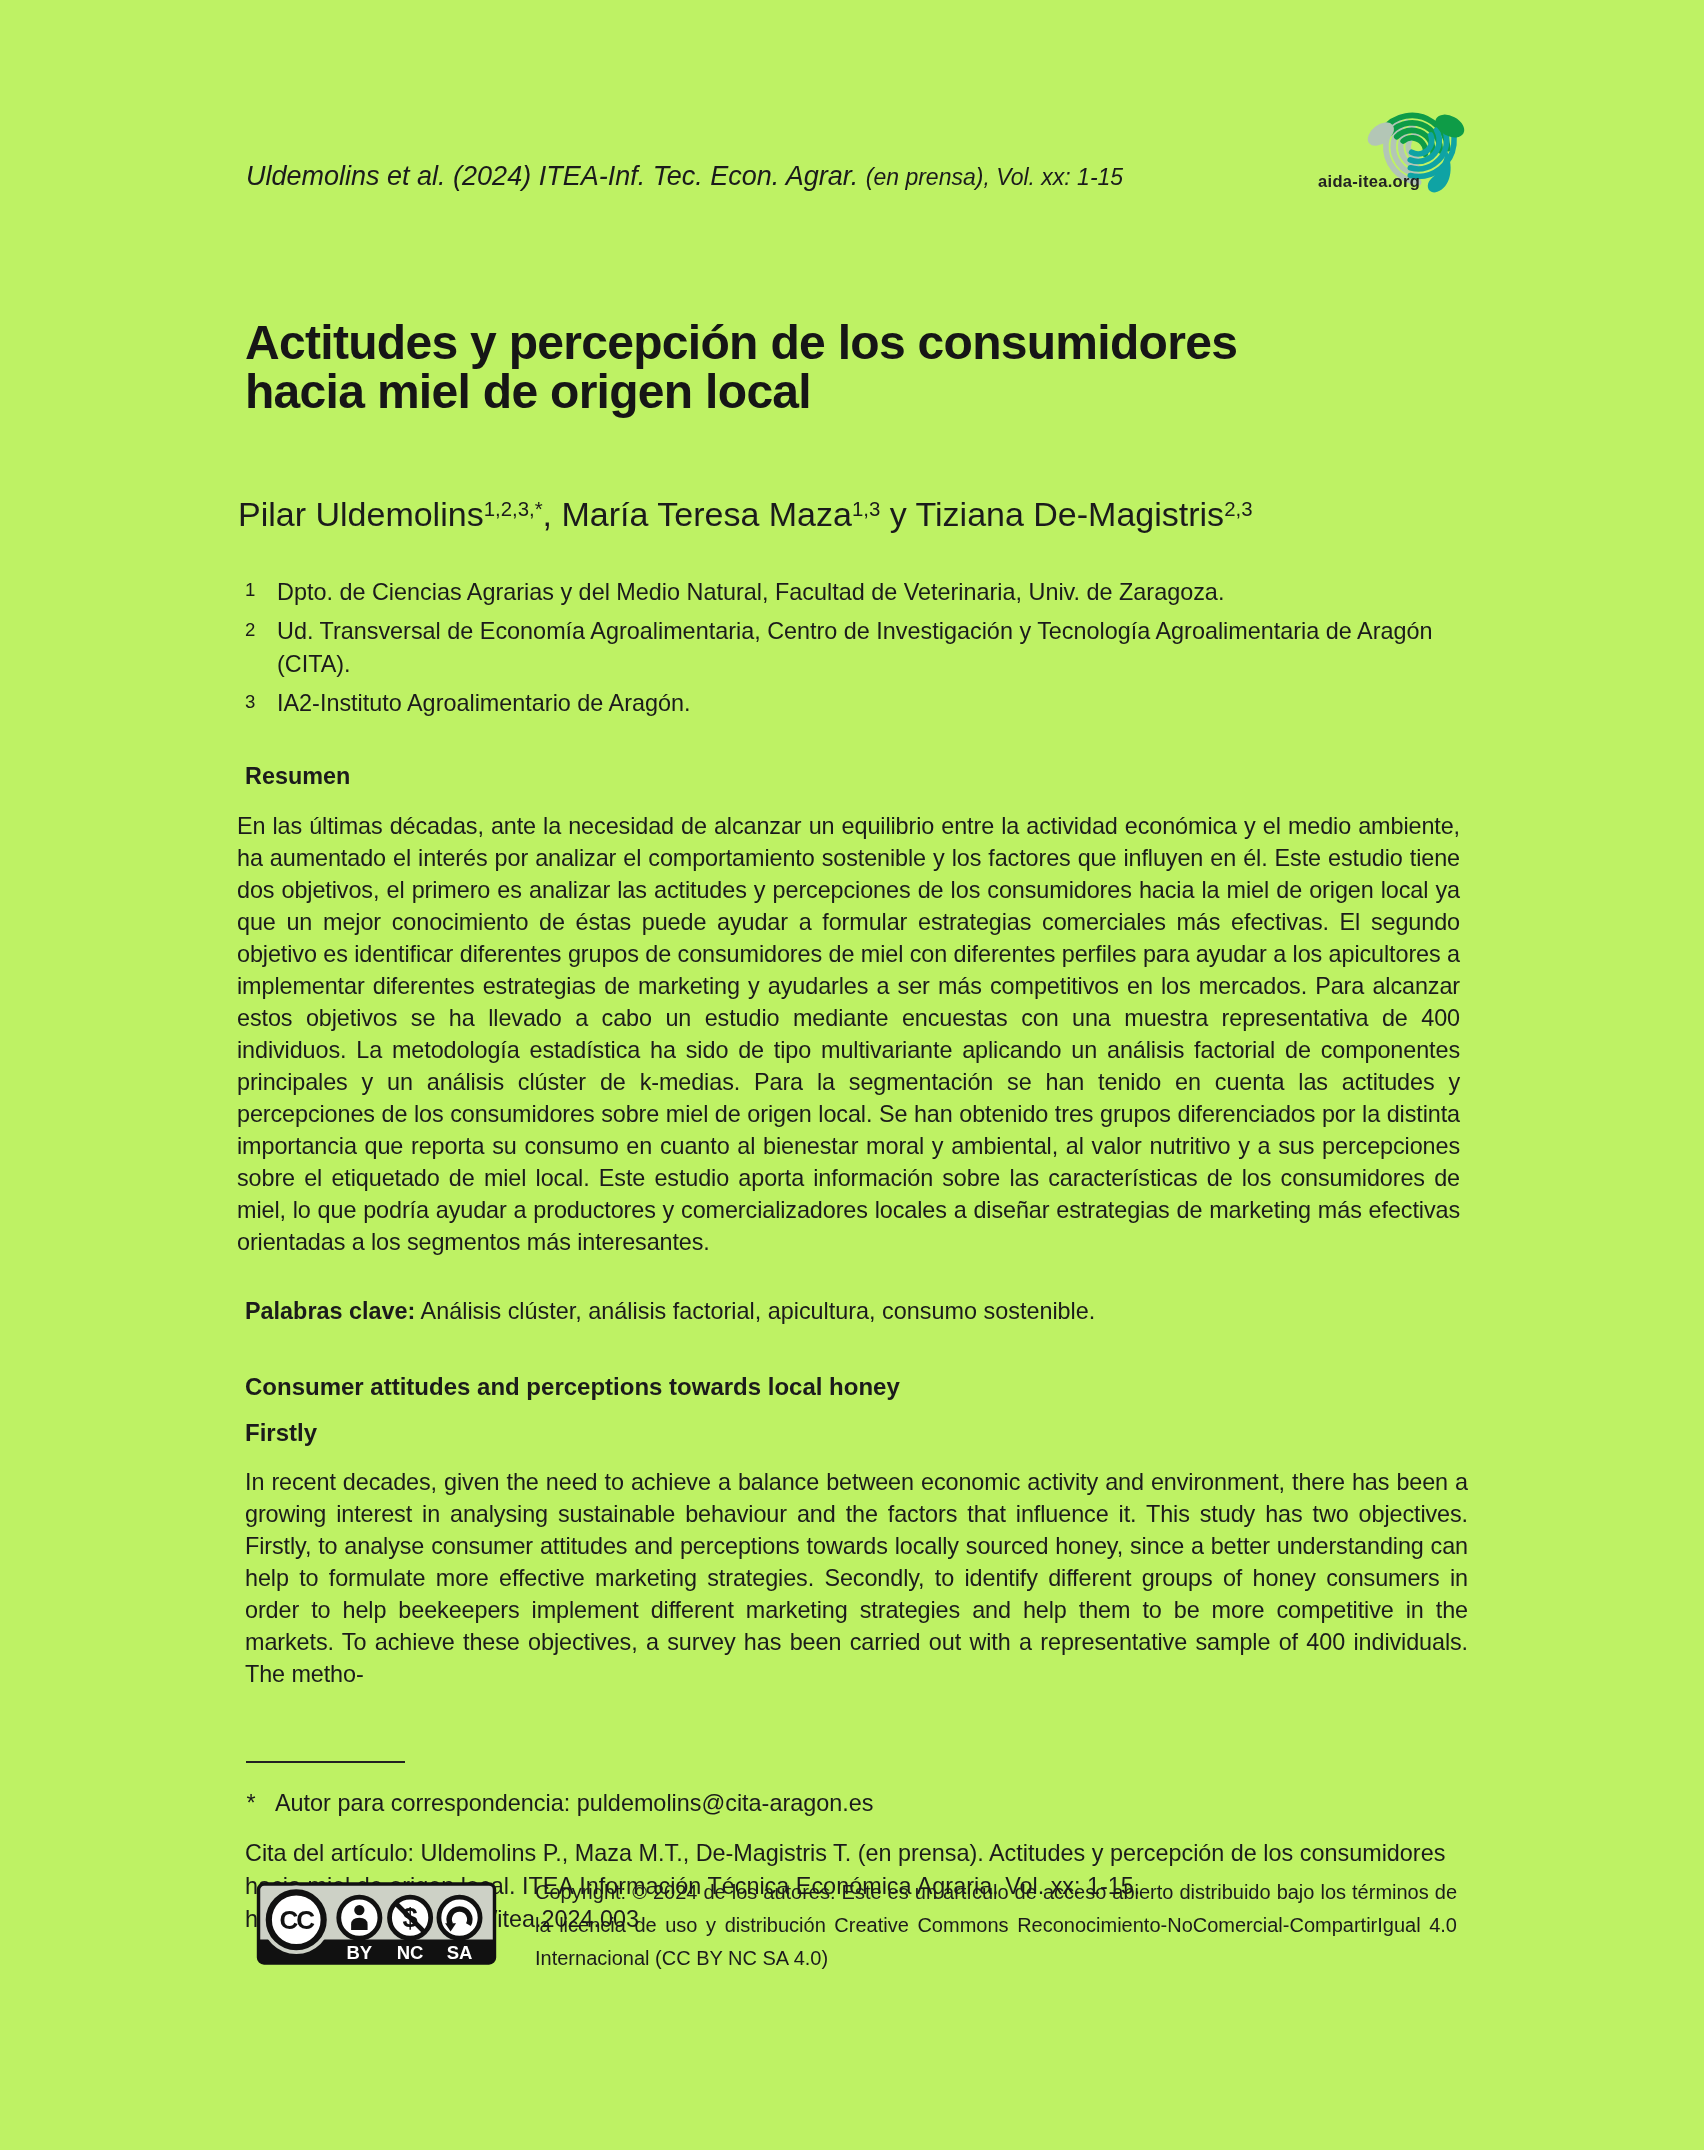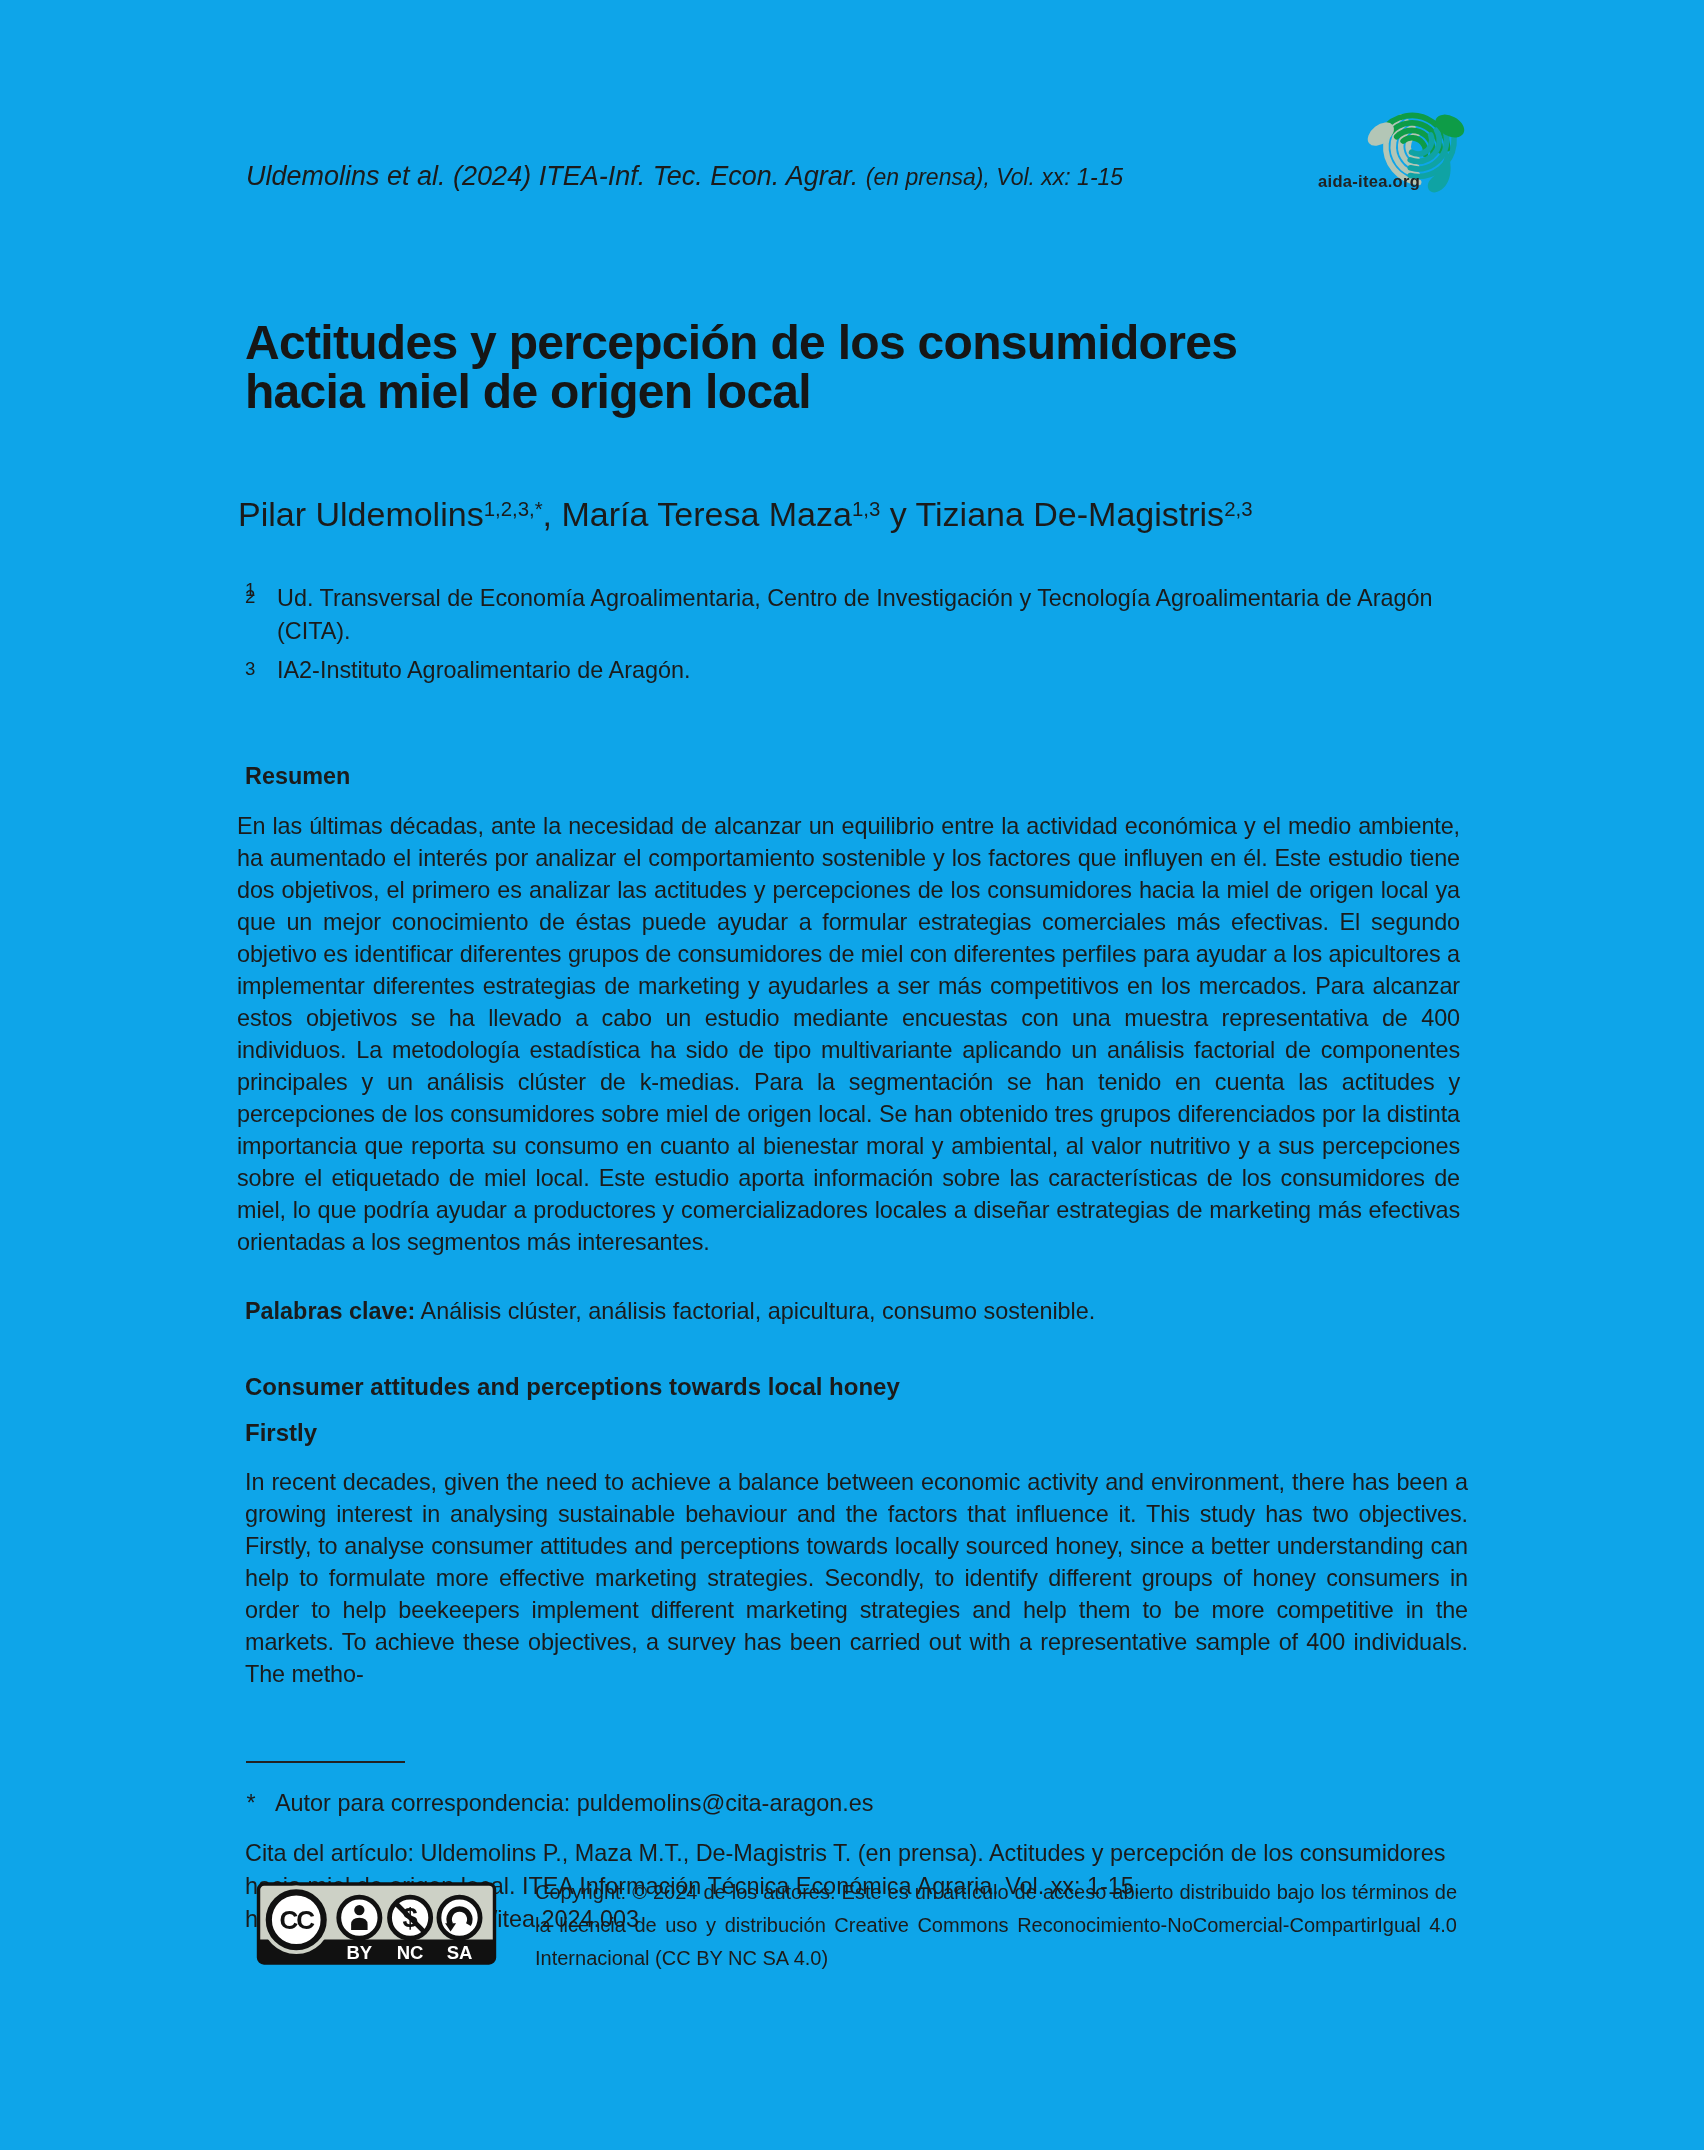--- a/index.html
+++ b/index.html
@@ -1,17 +1,17 @@
 <!DOCTYPE html>
 <html style="font-size:11px"><head>
 <meta charset="utf-8">
 <style>
   html,body { margin:0; padding:0; background:#888; }
   .page {
-    position:relative; width:1705px; height:2151px; background:#0ea5e9;
+    position:relative; width:1705px; height:2151px; background:#bef264;
     font-family:"Liberation Sans", sans-serif; color:#1b1b1b; overflow:hidden;
   }
   .abs { position:absolute; }
 
   
   .citation { left:246px; top:161px; font-style:italic; font-size:27px; white-space:nowrap; }
   .citation .cit-small { font-size:23px; }
   .logo-box { left:1316px; top:98px; width:159px; height:110px; }
   .logo-box svg { position:absolute; right:1.4px; top:0; }
   .logo-text { position:absolute; left:2.1px; top:74px; font-size:16.5px; font-weight:bold; color:#222; letter-spacing:0.3px; }
@@ -87,20 +87,21 @@
   </div>
 
   <h1 class="abs title" style="margin:0; font-size:48px;">Actitudes y percepción de los consumidores
 hacia miel de origen local</h1>
 
   <div class="abs authors"><span>Pilar Uldemolins</span><span class="sup">1,2,3,*</span><span>, </span><span>María Teresa Maza</span><span class="sup">1,3</span><span> y </span><span>Tiziana De-Magistris</span><span class="sup">2,3</span></div>
 
   <div class="abs affils">
     <div class="aff-item">
       <span class="aff-num">1</span>
+      <span>Dpto. de Ciencias Agrarias y del Medio Natural, Facultad de Veterinaria, Univ. de Zaragoza.</span>
     </div>
     <div class="aff-item">
       <span class="aff-num">2</span>
       <span>Ud. Transversal de Economía Agroalimentaria, Centro de Investigación y Tecnología Agroalimentaria de Aragón (CITA).</span>
     </div>
     <div class="aff-item">
       <span class="aff-num">3</span>
       <span>IA2-Instituto Agroalimentario de Aragón.</span>
     </div>
   </div>

